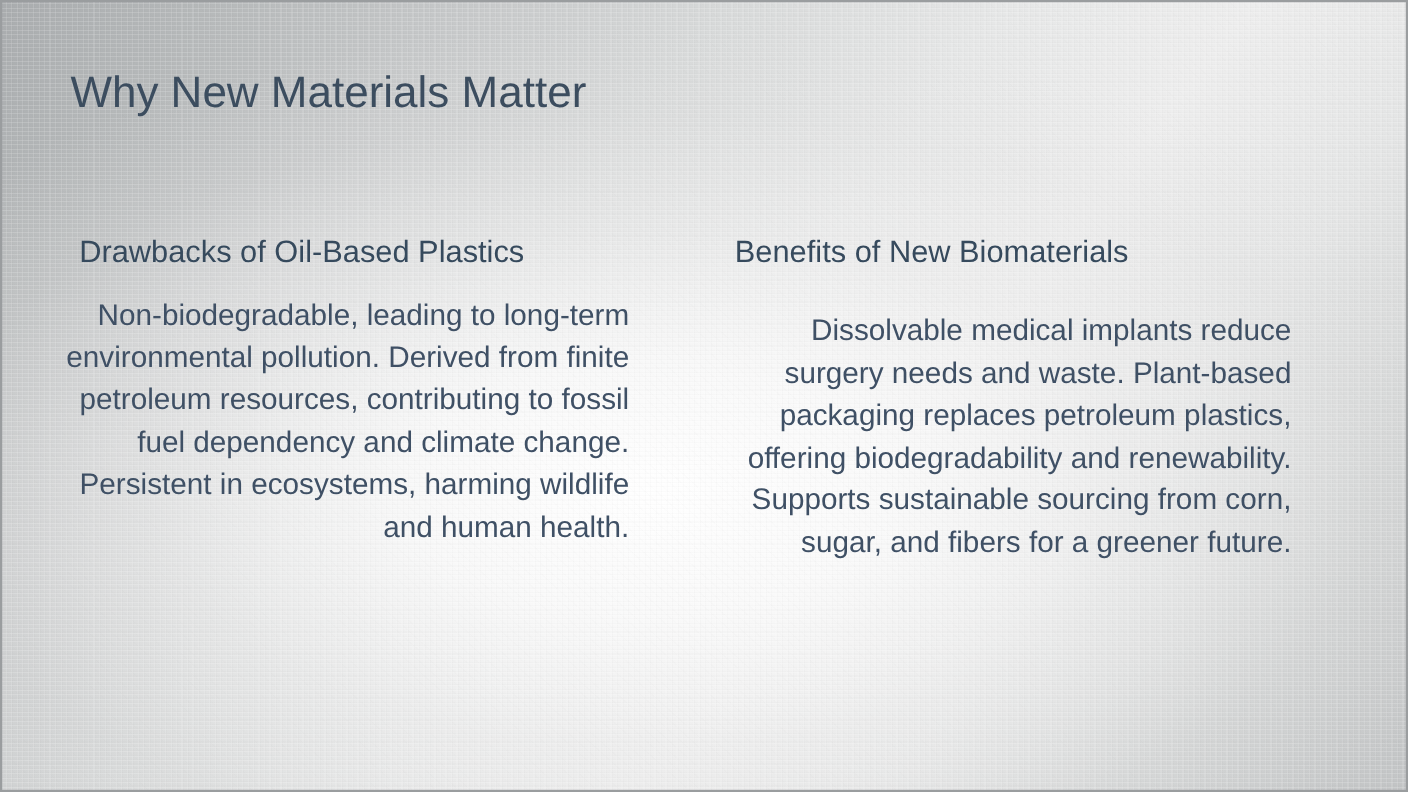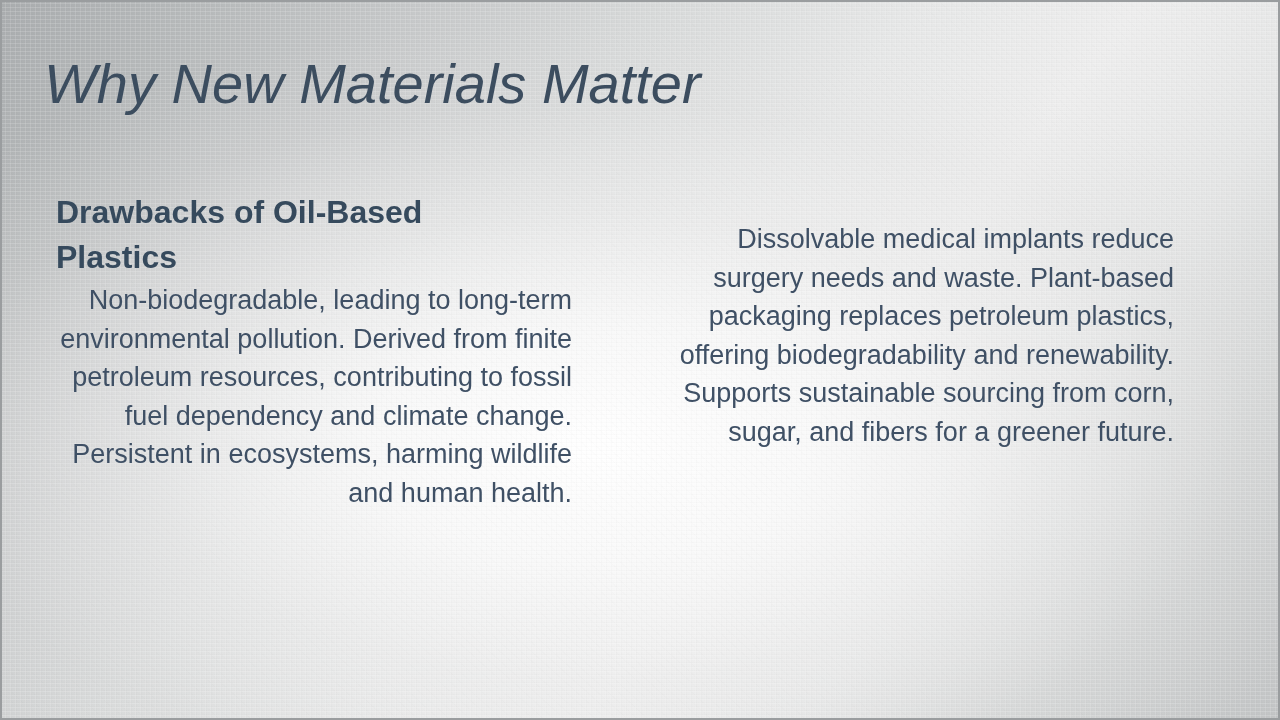--- a/index.html
+++ b/index.html
@@ -76,53 +76,52 @@
     box-sizing: border-box;
   }
 
   #slide .content {
     position: absolute;
     inset: 0;
   }
 
   .slide-title {
     position: absolute;
-    left: 44px;
+    left: 64px;
     top: 52px;
     width: 1170px;
-    font-size: 56px;
+    font-size: 40px;
     line-height: 64px;
     font-weight: 400;
     color: #3c4d5f;
     letter-spacing: 0px;
     white-space: nowrap;
-    font-style: italic;
   }
 
   .column {
     position: absolute;
     top: 190px;
   }
 
   .column.left {
     left: 56px;
     width: 516px;
   }
 
   .column.right {
     left: 652px;
     width: 522px;
   }
 
   .column-heading {
-    font-size: 32px;
+    font-size: 28px;
     line-height: 45px;
-    font-weight: bold;
+    font-weight: normal;
     color: #364a5d;
-    margin: 0;
+    margin: 16px;
   }
 
   .column.left .column-heading {
     width: 470px;
   }
 
   .column-body {
     font-size: 27px;
     line-height: 38.5px;
     font-weight: 400;
@@ -152,17 +151,18 @@
   <div class="content">
 
     <div class="slide-title">Why New Materials Matter</div>
 
     <div class="column left">
       <div class="column-heading">Drawbacks of Oil-Based Plastics</div>
       <div class="column-body">Non-biodegradable, leading to long-term environmental pollution. Derived from finite petroleum resources, contributing to fossil fuel dependency and climate change. Persistent in ecosystems, harming wildlife and human health.</div>
     </div>
 
     <div class="column right">
+      <div class="column-heading">Benefits of New Biomaterials</div>
       <div class="column-body">Dissolvable medical implants reduce surgery needs and waste. Plant-based packaging replaces petroleum plastics, offering biodegradability and renewability. Supports sustainable sourcing from corn, sugar, and fibers for a greener future.</div>
     </div>
 
   </div>
 </div>
 
 </body></html>

